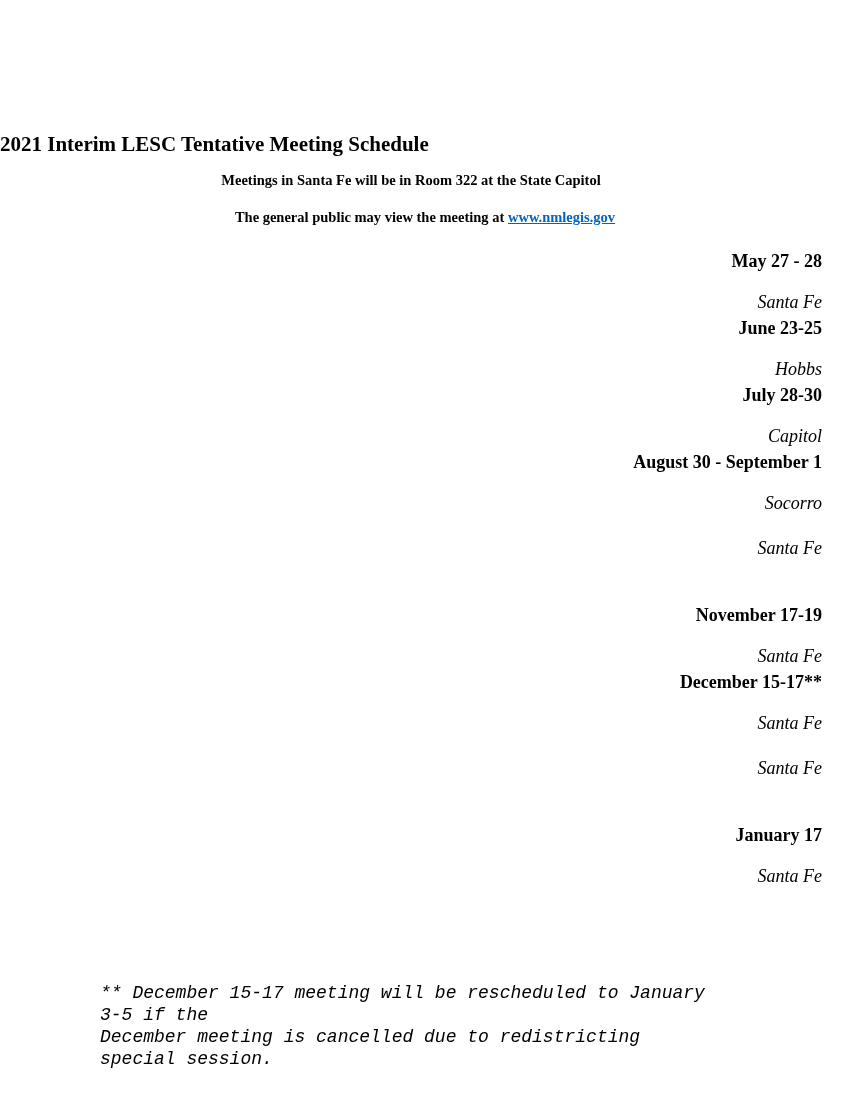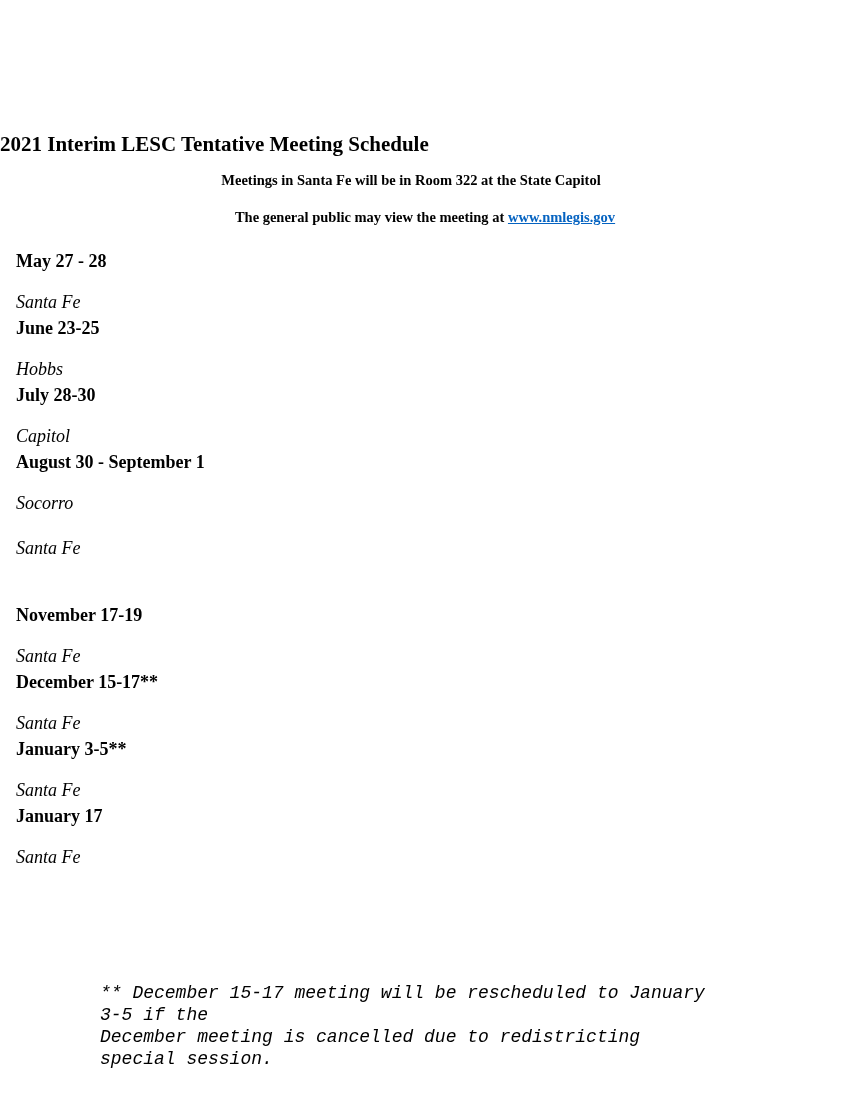--- a/index.html
+++ b/index.html
@@ -49,21 +49,21 @@
     .public a {
       color: #0563C1;
     }
     .schedule {
       position: absolute;
       top: 250px;
       left: 0;
       width: 822px;
     }
     .meeting {
-      text-align: left;
+      text-align: right;
       height: 67px;
       padding-left: 16px;
     }
     .meeting .date {
       font-weight: bold;
       font-size: 18px;
       line-height: 22px;
       display: block;
     }
     .meeting .place {
@@ -117,21 +117,20 @@
   </div>
   <div class="meeting">
     <span class="date">November 17-19</span>
     <span class="place">Santa Fe</span>
   </div>
   <div class="meeting">
     <span class="date">December 15-17**</span>
     <span class="place">Santa Fe</span>
   </div>
   <div class="meeting">
-    <span class="date">January 3-5**</span>
     <span class="place">Santa Fe</span>
   </div>
   <div class="meeting">
     <span class="date">January 17</span>
     <span class="place">Santa Fe</span>
   </div>
 </div>
 
 <div class="footnote">
   <div>** December 15-17 meeting will be rescheduled to January 3-5 if the</div>

